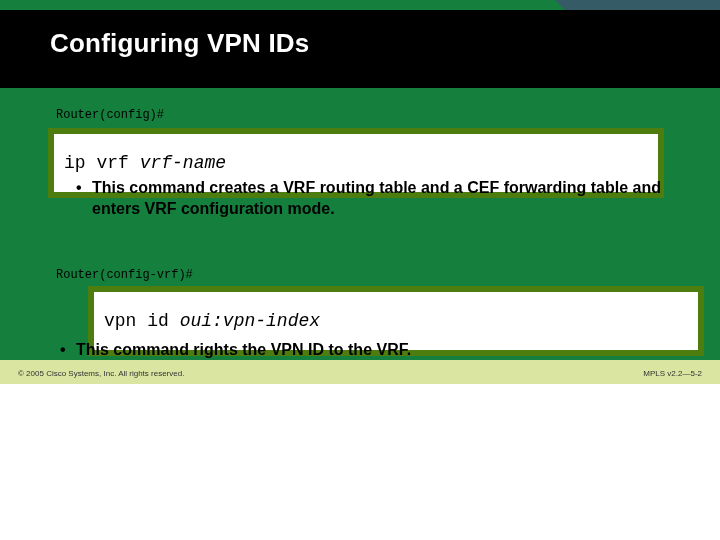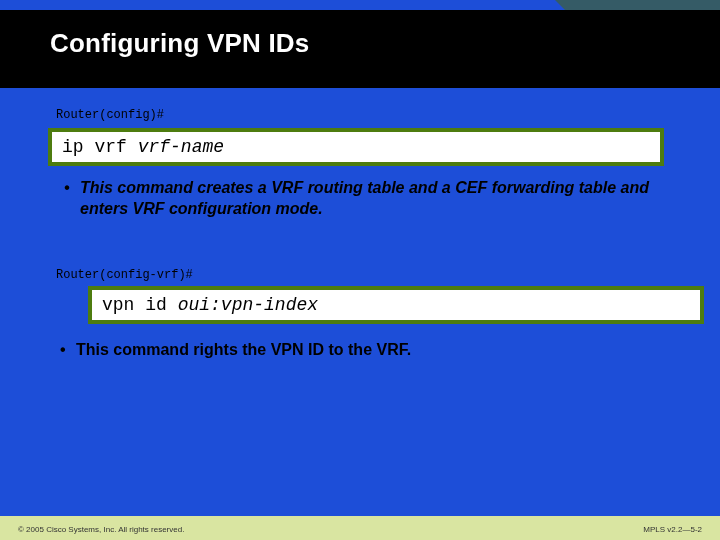--- a/index.html
+++ b/index.html
@@ -1,37 +1,37 @@
 <!DOCTYPE html>
 <html><head>
 <meta charset="utf-8">
 <style>
   * { box-sizing: border-box; margin: 0; padding: 0; }
   html, body { width: 720px; height: 540px; background: #fff; font-family: Arial, Helvetica, sans-serif; }
-  .slide { position: relative; width: 720px; height: 540px; background: #1d4ed8; overflow: hidden; }
+  .slide { position: relative; width: 720px; height: 384px; background: #15803d; overflow: hidden; }
   .titlebar {
     position: absolute; left: 0; top: 10px; width: 720px; height: 78px;
     background: #000; color: #fff;
   }
   .titlebar .title { position: absolute; left: 50px; top: 18px; font-weight: bold; font-size: 26px; letter-spacing: 0.2px; }
   .corner { position: absolute; top: 0; right: 0; width: 120px; height: 45px; background: #355b66; }
   .corner-tri {
     position: absolute; top: 0; right: 120px; width: 0; height: 0;
     border-top: 45px solid #355b66; border-left: 45px solid transparent;
   }
   .prompt { font-family: "Courier New", Courier, monospace; font-weight: normal; font-size: 12px; }
   .prompt1 { position: absolute; left: 56px; top: 108px; }
   .cmdbox {
-    position: absolute; left: 48px; width: 616px; border: 4px solid #4d7c0f; padding: 5px 10px;
+    position: absolute; left: 48px; width: 616px; border: 6px solid #4d7c0f; padding: 19px 10px;
     font-family: "Courier New", Courier, monospace; font-size: 18px; background: #fff;
   }
   .cmdbox1 { top: 128px; }
   .cmdbox .cmd { font-weight: normal; }
   .cmdbox .arg { font-style: italic; }
-  .bullets1 { position: absolute; left: 64px; top: 178px; width: 620px; font-style: italic; }
+  .bullets1 { position: absolute; left: 76px; top: 178px; width: 620px; }
   .bullets2 { position: absolute; left: 60px; top: 340px; width: 620px; }
   ul.b { list-style: none; }
   ul.b li { position: relative; padding-left: 16px; font-size: 16px; font-weight: bold; line-height: 1.3; }
   ul.b li::before { content: "•"; position: absolute; left: 0; top: 0; }
   .prompt2 { position: absolute; left: 56px; top: 268px; }
   .cmdbox2 { top: 286px; margin-left: 40px; }
   .footer { position: absolute; left: 0; bottom: 0; width: 720px; height: 24px; background: #d9e5a1; }
   .footer .copyright { position: absolute; left: 18px; bottom: 6px; font-size: 8px; color: #333; }
   .footer .ref { position: absolute; right: 18px; bottom: 6px; font-size: 8px; color: #333; }
 </style>

